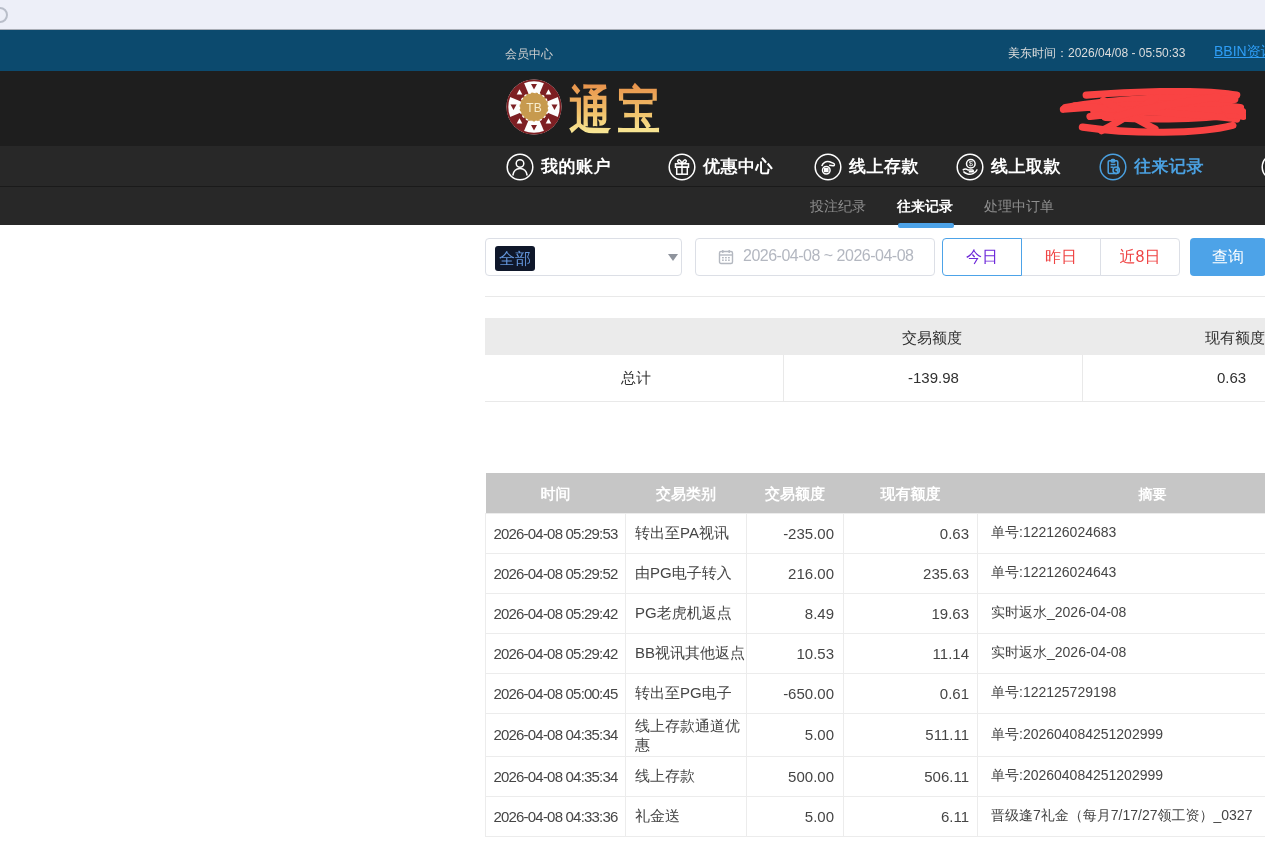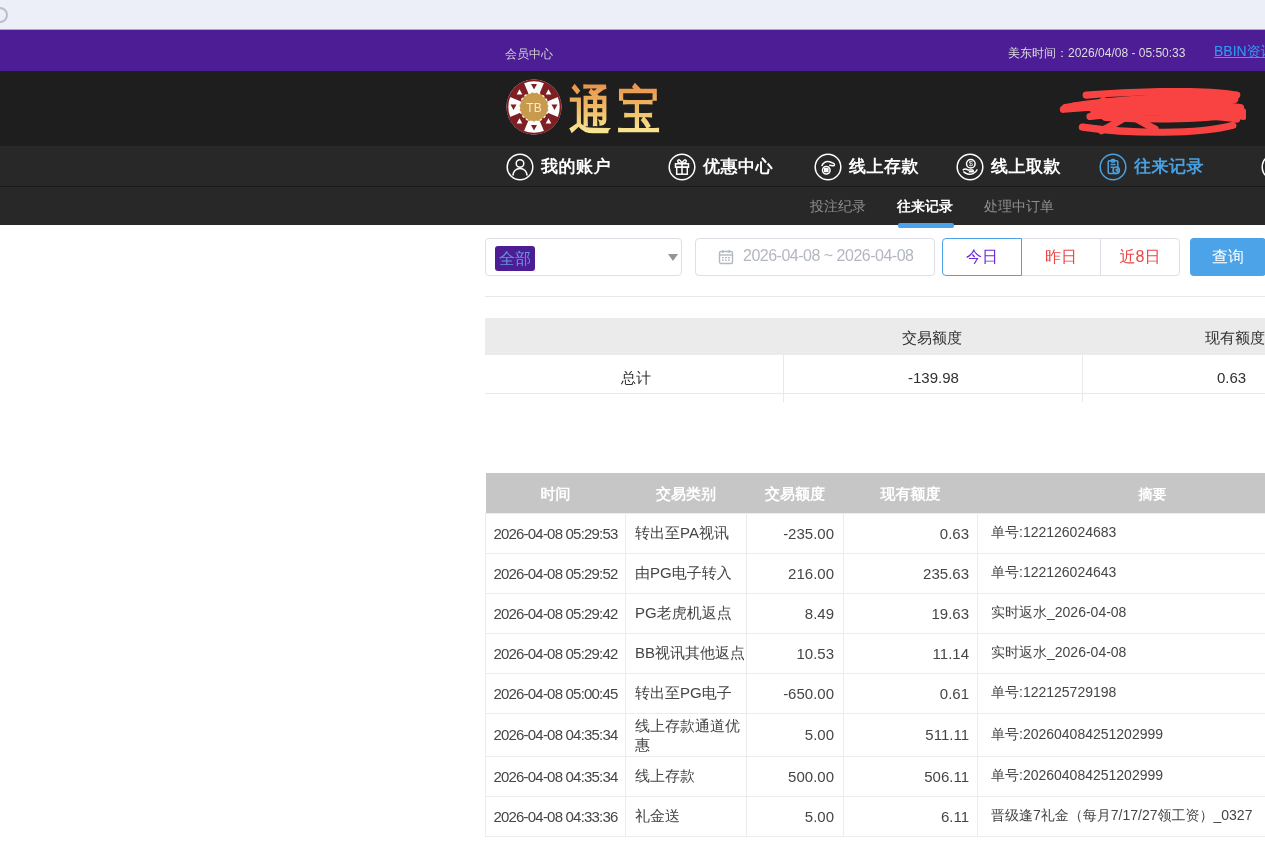--- a/index.html
+++ b/index.html
@@ -6,21 +6,21 @@
 html,body { width:1265px; height:843px; overflow:hidden; background:#fff;
   font-family:"Liberation Sans", sans-serif; }
 .abs { position:absolute; }
 
 #urlbar { position:absolute; left:0; top:0; width:1265px; height:30px;
   background:#edeff8; border-bottom:1px solid #a9adb6; }
 #urlbar .addr { position:absolute; left:10px; top:5px; font-size:15.5px; color:#202125; }
 #urlbar .circ { position:absolute; left:-8px; top:7px; width:16px; height:16px;
   border:2px solid #b9bec9; border-radius:50%; }
 
-#topbar { position:absolute; left:0; top:30px; width:1265px; height:41px; background:#4c1d95; }
+#topbar { position:absolute; left:0; top:30px; width:1265px; height:41px; background:#0c4a6e; }
 #topbar .mc { position:absolute; left:505px; top:16px; font-size:12px; color:#cfcfcf; }
 #topbar .tm { position:absolute; left:1008px; top:15px; font-size:12px; color:#ddd; }
 #topbar .bb { position:absolute; left:1214px; top:13px; font-size:14px; color:#2e9df5;
   text-decoration:underline; white-space:nowrap; }
 
 #logobar { position:absolute; left:0; top:71px; width:1265px; height:75px; background:#1e1e1e; }
 #logotext { position:absolute; left:569px; top:5px; font-size:52px; font-weight:700;
   font-family:"Liberation Serif", serif;
   letter-spacing:7px; transform:scaleX(0.82); transform-origin:0 0; background:linear-gradient(180deg,#e8914a 10%,#f2c56e 55%,#faf3a3 90%);
   -webkit-background-clip:text; background-clip:text; color:transparent; }
@@ -33,37 +33,37 @@
 
 #subnav { position:absolute; left:0; top:187px; width:1265px; height:38px; background:#282828; }
 .tab { position:absolute; top:11px; font-size:14px; color:#8f8f8f; white-space:nowrap; }
 .tab.on { color:#fff; font-weight:700; }
 #tabline { position:absolute; left:898px; top:36px; width:56px; height:5px; background:#4da3e8; border-radius:2px; }
 
 .box { position:absolute; top:238px; height:38px; background:#fff;
   border:1px solid #dcdfe6; border-radius:4px; }
 #selbox { left:485px; width:197px; }
 #selbox .val { position:absolute; left:9px; top:7px; font-size:16px; line-height:21px; color:#6496dc;
-  background:#4c1d95; padding:2px 4px; border-radius:3px; }
+  background:#0f172a; padding:2px 4px; border-radius:3px; }
 #selbox .arr { position:absolute; left:182px; top:15px; width:0; height:0;
   border-left:5.5px solid transparent; border-right:5.5px solid transparent; border-top:7px solid #8f949d; }
 #datebox { left:695px; width:240px; }
 #datebox .txt { position:absolute; left:47px; top:8px; font-size:16px; letter-spacing:-0.5px; color:#b3b7c0; }
 .qbtn { position:absolute; top:238px; height:38px; width:80px; background:#fff;
   border:1px solid #dcdfe6; font-size:16px; color:#ef4444; text-align:center; line-height:36px; }
 #btn-today { left:942px; border-color:#4da3e8; color:#6d28d9; border-radius:4px 0 0 4px; z-index:2; }
 #btn-yest { left:1021px; }
 #btn-8 { left:1100px; border-radius:0 4px 4px 0; }
 #btn-q { position:absolute; left:1190px; top:238px; width:76px; height:38px; background:#4da3e8;
   border-radius:4px; color:#fff; font-size:16px; text-align:center; line-height:38px; }
 #divider { position:absolute; left:485px; top:296px; width:780px; height:1px; background:#e9e9e9; }
 
 #sumhead { position:absolute; left:485px; top:318px; width:780px; height:37px; background:#ebebeb; }
 #sumhead div { position:absolute; top:11px; font-size:15px; color:#303030; }
-#sumrow { position:absolute; left:485px; top:355px; width:780px; height:39px;
+#sumrow { position:absolute; left:485px; top:355px; width:780px; height:47px;
   border-bottom:1px solid #e9e9e9; }
 #sumrow div { position:absolute; top:14px; font-size:15px; color:#303030; }
 #sumrow .v1 { position:absolute; left:298px; top:0; width:1px; height:47px; background:#e9e9e9; }
 #sumrow .v2 { position:absolute; left:597px; top:0; width:1px; height:47px; background:#e9e9e9; }
 
 #mt { position:absolute; left:485px; top:473px; }
 table { border-collapse:collapse; table-layout:fixed; }
 #mt table { width:842px; }
 #mt th { background:#c6c6c6; color:#fff; font-size:15px; font-weight:700; height:40px; padding:4px 0 0 0 !important; letter-spacing:0 !important; }
 #mt td { border:1px solid #ececec; font-size:15px; color:#454545; height:40px; padding:0 8px; background:#fff; }

